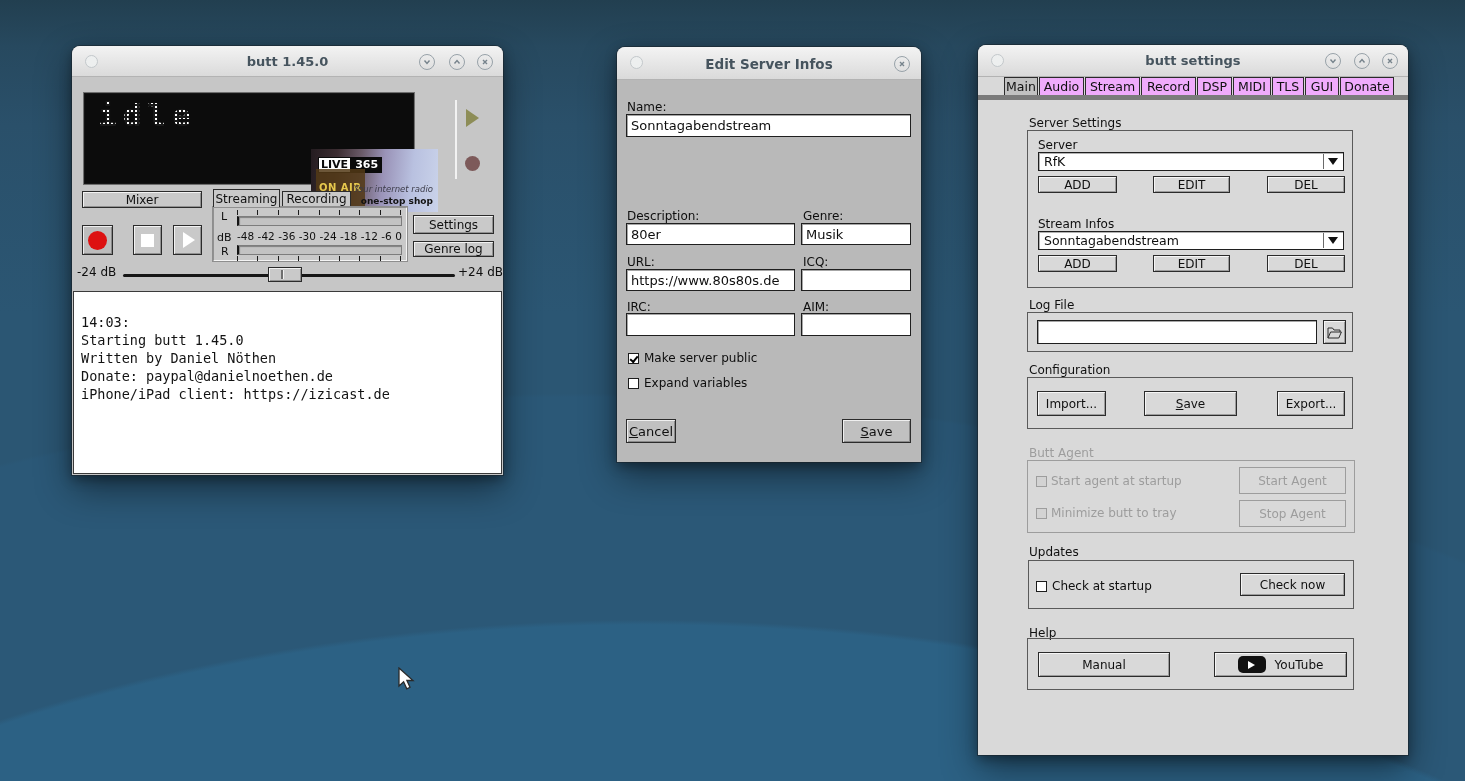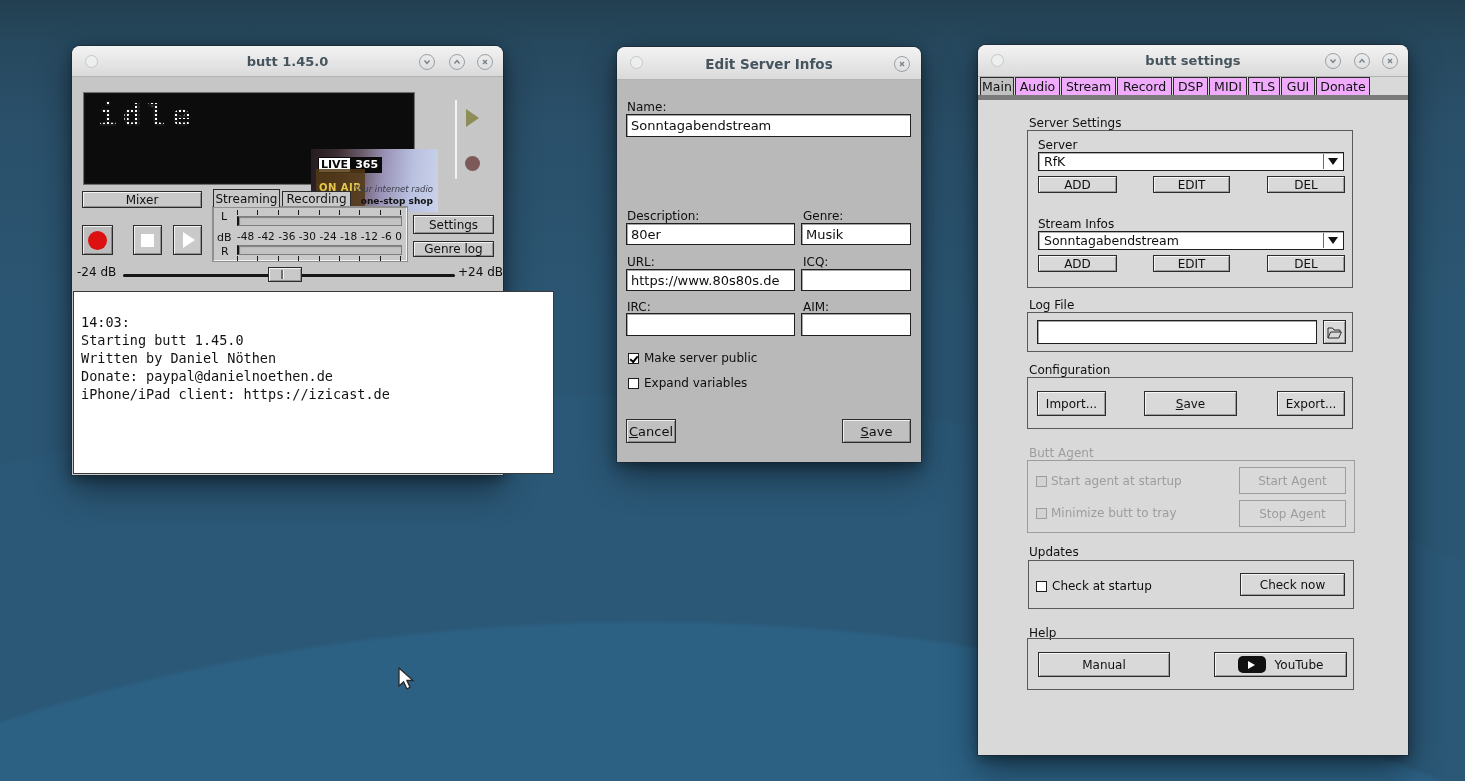--- a/index.html
+++ b/index.html
@@ -53,21 +53,21 @@
   .ad-tag2{position:absolute;right:5px;bottom:6px;font-weight:bold;font-size:9px;color:#121212;}
   .tab{position:absolute;background:#c9c9c9;border:1px solid #2b2b2b;box-sizing:border-box;display:flex;align-items:center;justify-content:center;font-size:12px;color:#101010;}
   .meter-panel{position:absolute;background:#c9c9c9;border:1px solid #8e8e8e;box-shadow:inset 1px 1px 0 rgba(0,0,0,.28), inset -1px -1px 0 rgba(255,255,255,.8);box-sizing:border-box;}
   .tickrow{position:absolute;background:repeating-linear-gradient(90deg,#1c1c1c 0,#1c1c1c 1px,transparent 1px,transparent 20.4px);}
   .groove{position:absolute;background:#c3c3c3;border:1px solid #7d7d7d;border-left:2px solid #141414;box-shadow:inset 1px 1px 1px rgba(0,0,0,.35);box-sizing:border-box;}
   .meter-nums{position:absolute;display:flex;justify-content:space-between;font-size:10.5px;color:#101010;}
   .mlabel{position:absolute;font-size:11px;color:#101010;}
   .logbox{position:absolute;background:#fff;border:1px solid #3a3a3a;box-sizing:border-box;
     font-family:"DejaVu Sans Mono","Liberation Mono",monospace;font-size:13.5px;line-height:18px;color:#131313;padding:21px 0 0 7px;overflow:hidden;}
   
-  .s-tabrow{position:absolute;display:flex;align-items:flex-end;}
+  .s-tabrow{position:absolute;display:flex;align-items:flex-end;margin-left:24px;}
   .s-tab{position:relative;height:18px;border:1px solid #2b2b2b;border-bottom:none;background:#f0abfc;box-sizing:border-box;
     display:flex;align-items:center;justify-content:center;font-size:12.5px;color:#101010;margin-right:1px;}
   .s-tab.active{background:#c1c1c1;}
   .tab-band{position:absolute;background:#7b7b7b;}
   .yt-badge{width:28px;height:17px;background:#111;border-radius:5px;display:flex;align-items:center;justify-content:center;margin-right:9px;}
   .yt-tri{width:0;height:0;border-left:7px solid #fff;border-top:4.5px solid transparent;border-bottom:4.5px solid transparent;}
 </style>
 </head>
 <body>
 
@@ -159,21 +159,21 @@
       <div style="width:0;height:0;border-left:12px solid #fff;border-top:8px solid transparent;border-bottom:8px solid transparent;margin-left:3px;"></div>
     </div>
 
     <div class="flabel" style="left:5px;top:219px;">-24 dB</div>
     <div style="position:absolute;left:51px;top:228px;width:332px;height:3px;background:#161616;border-radius:2px;"></div>
     <div class="btn" style="left:196px;top:221px;width:34px;height:15px;">
       <div style="width:2px;height:9px;background:#6e6e6e;box-shadow:1px 0 0 #f0f0f0;margin-left:-6px;"></div>
     </div>
     <div class="flabel" style="left:386px;top:219px;">+24 dB</div>
 
-    <div class="logbox" style="left:1px;top:245px;width:481px;height:183px;">
+    <div class="logbox" style="left:1px;top:245px;width:429px;height:183px;">
       <div>14:03:</div>
       <div>Starting butt 1.45.0</div>
       <div>Written by Daniel Nöthen</div>
       <div>Donate: paypal@danielnoethen.de</div>
       <div>iPhone/iPad client: https://izicast.de</div>
     </div>
   </div>
 
   <div class="window" style="left:617px;top:47px;width:304px;height:415px;background:#b9b9b9;">
     <div class="titlebar" style="height:33px;">

